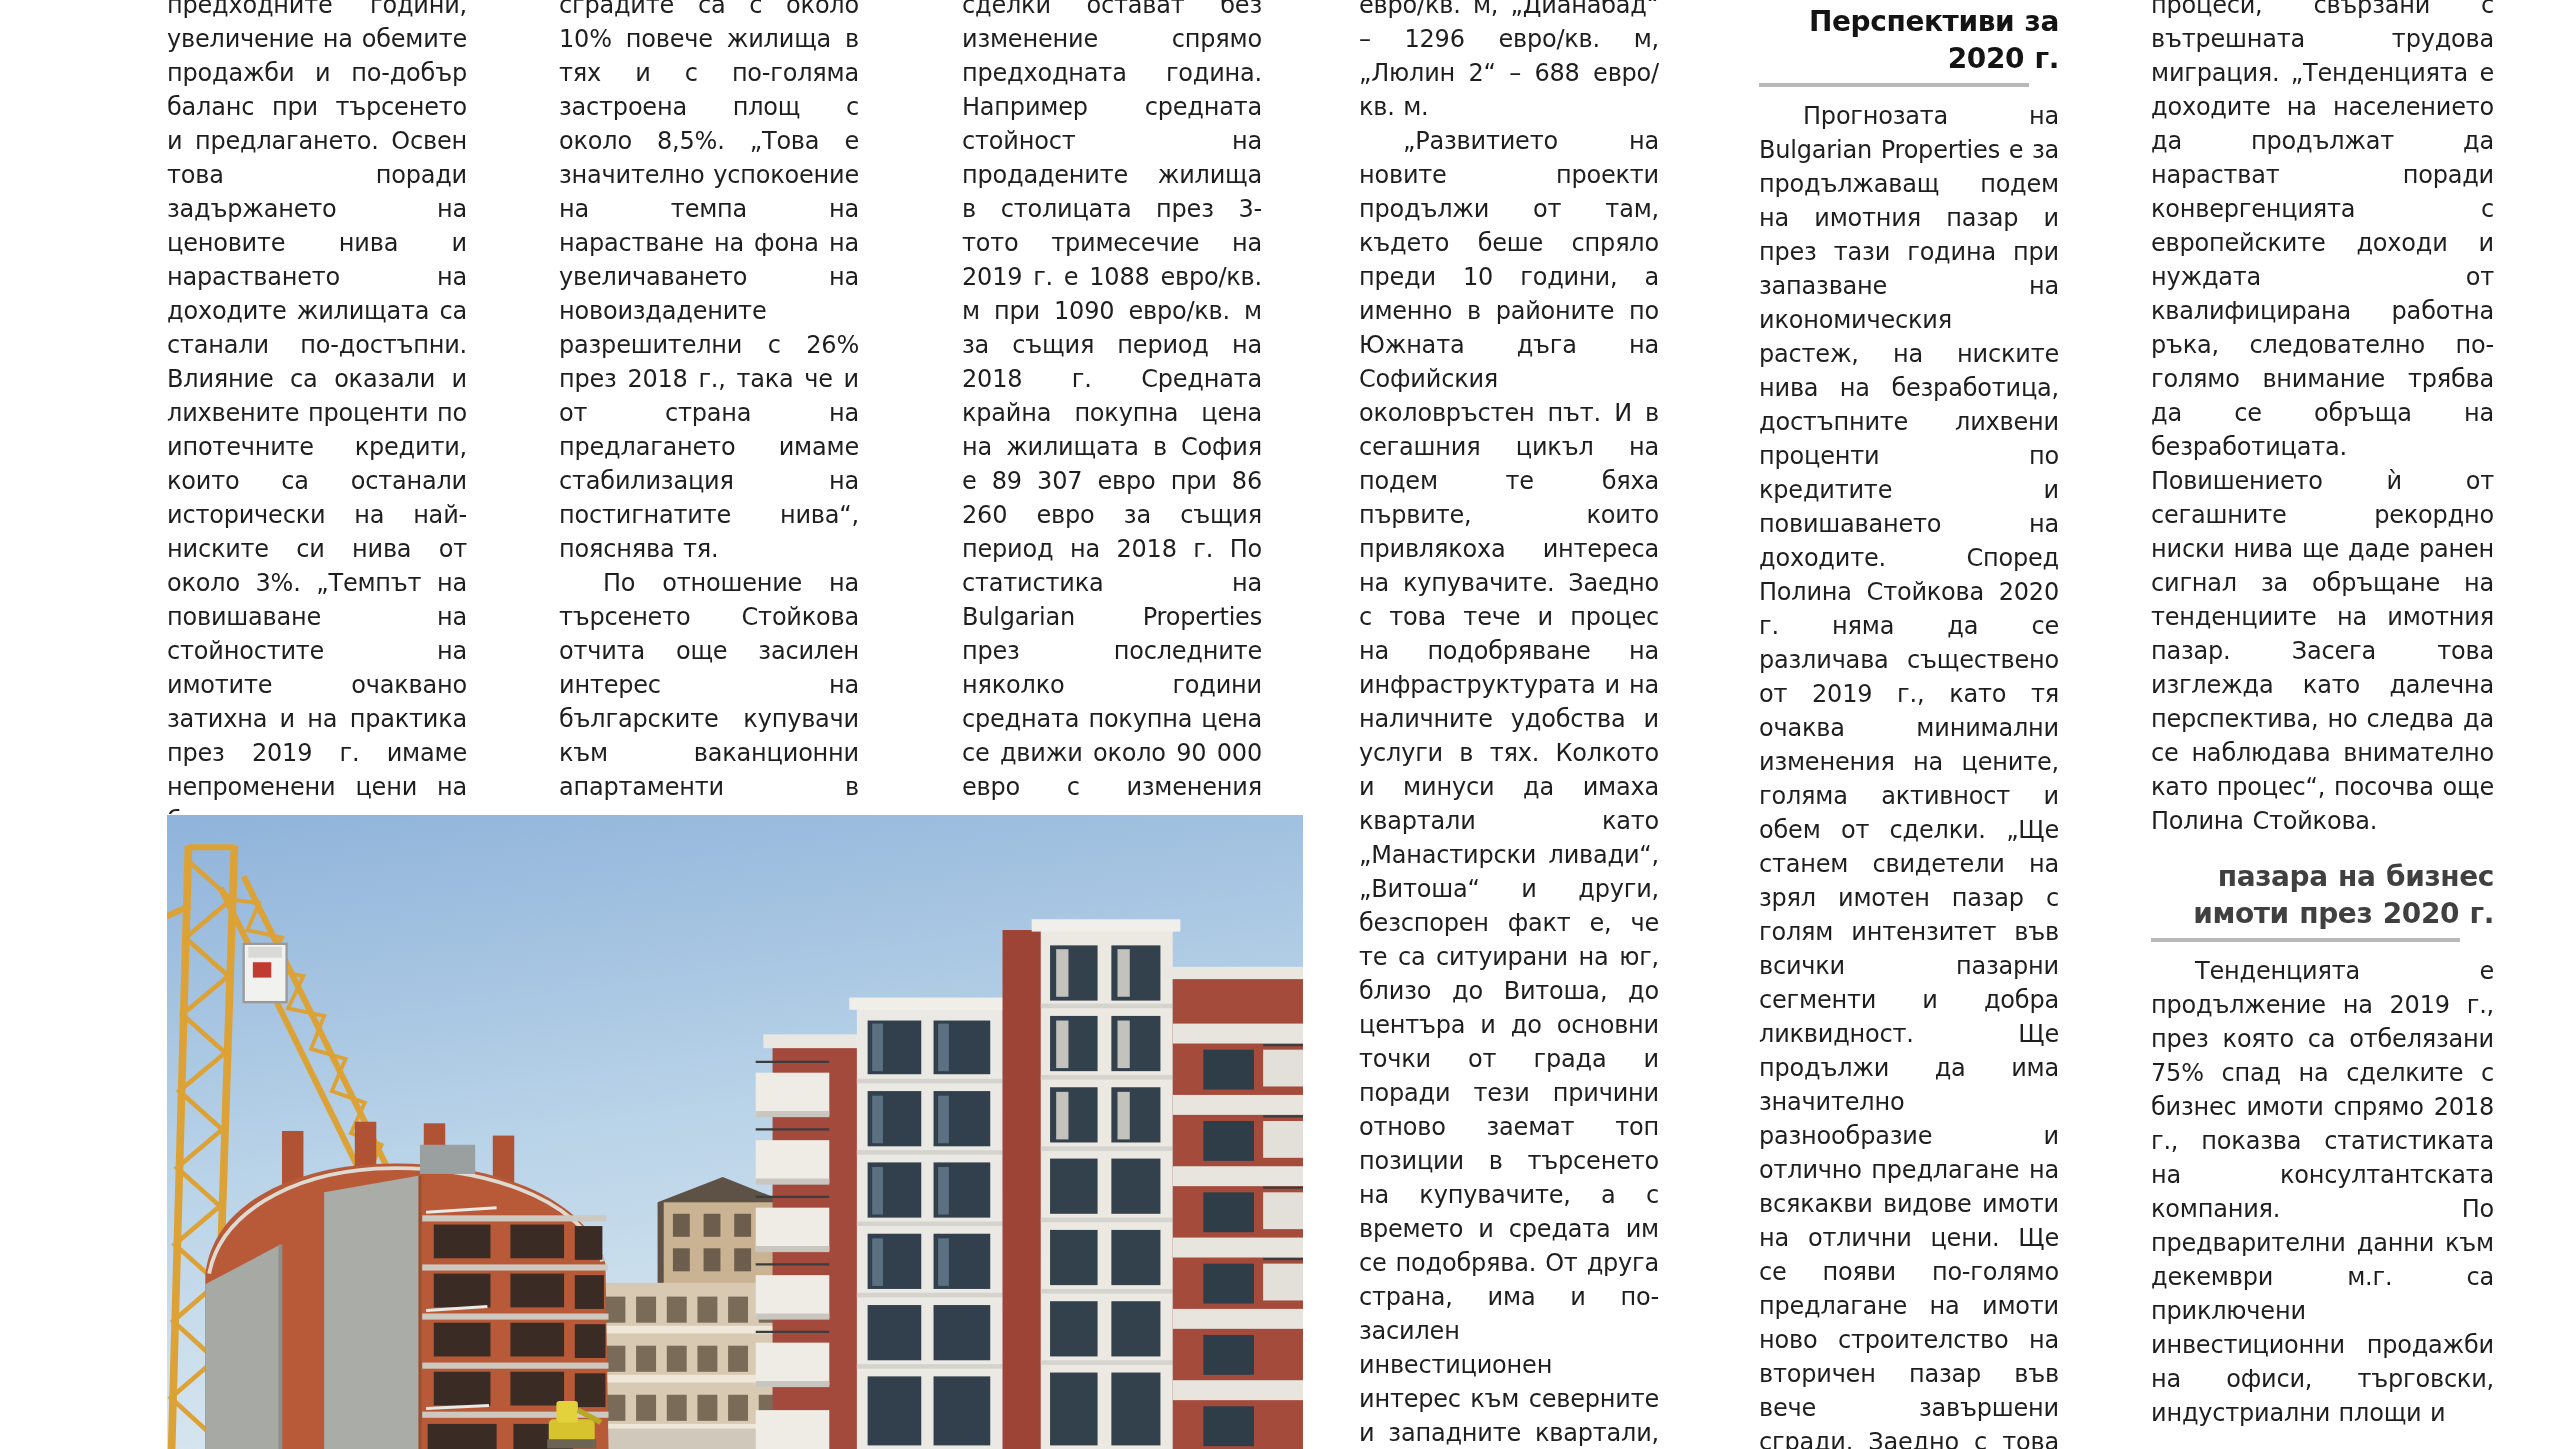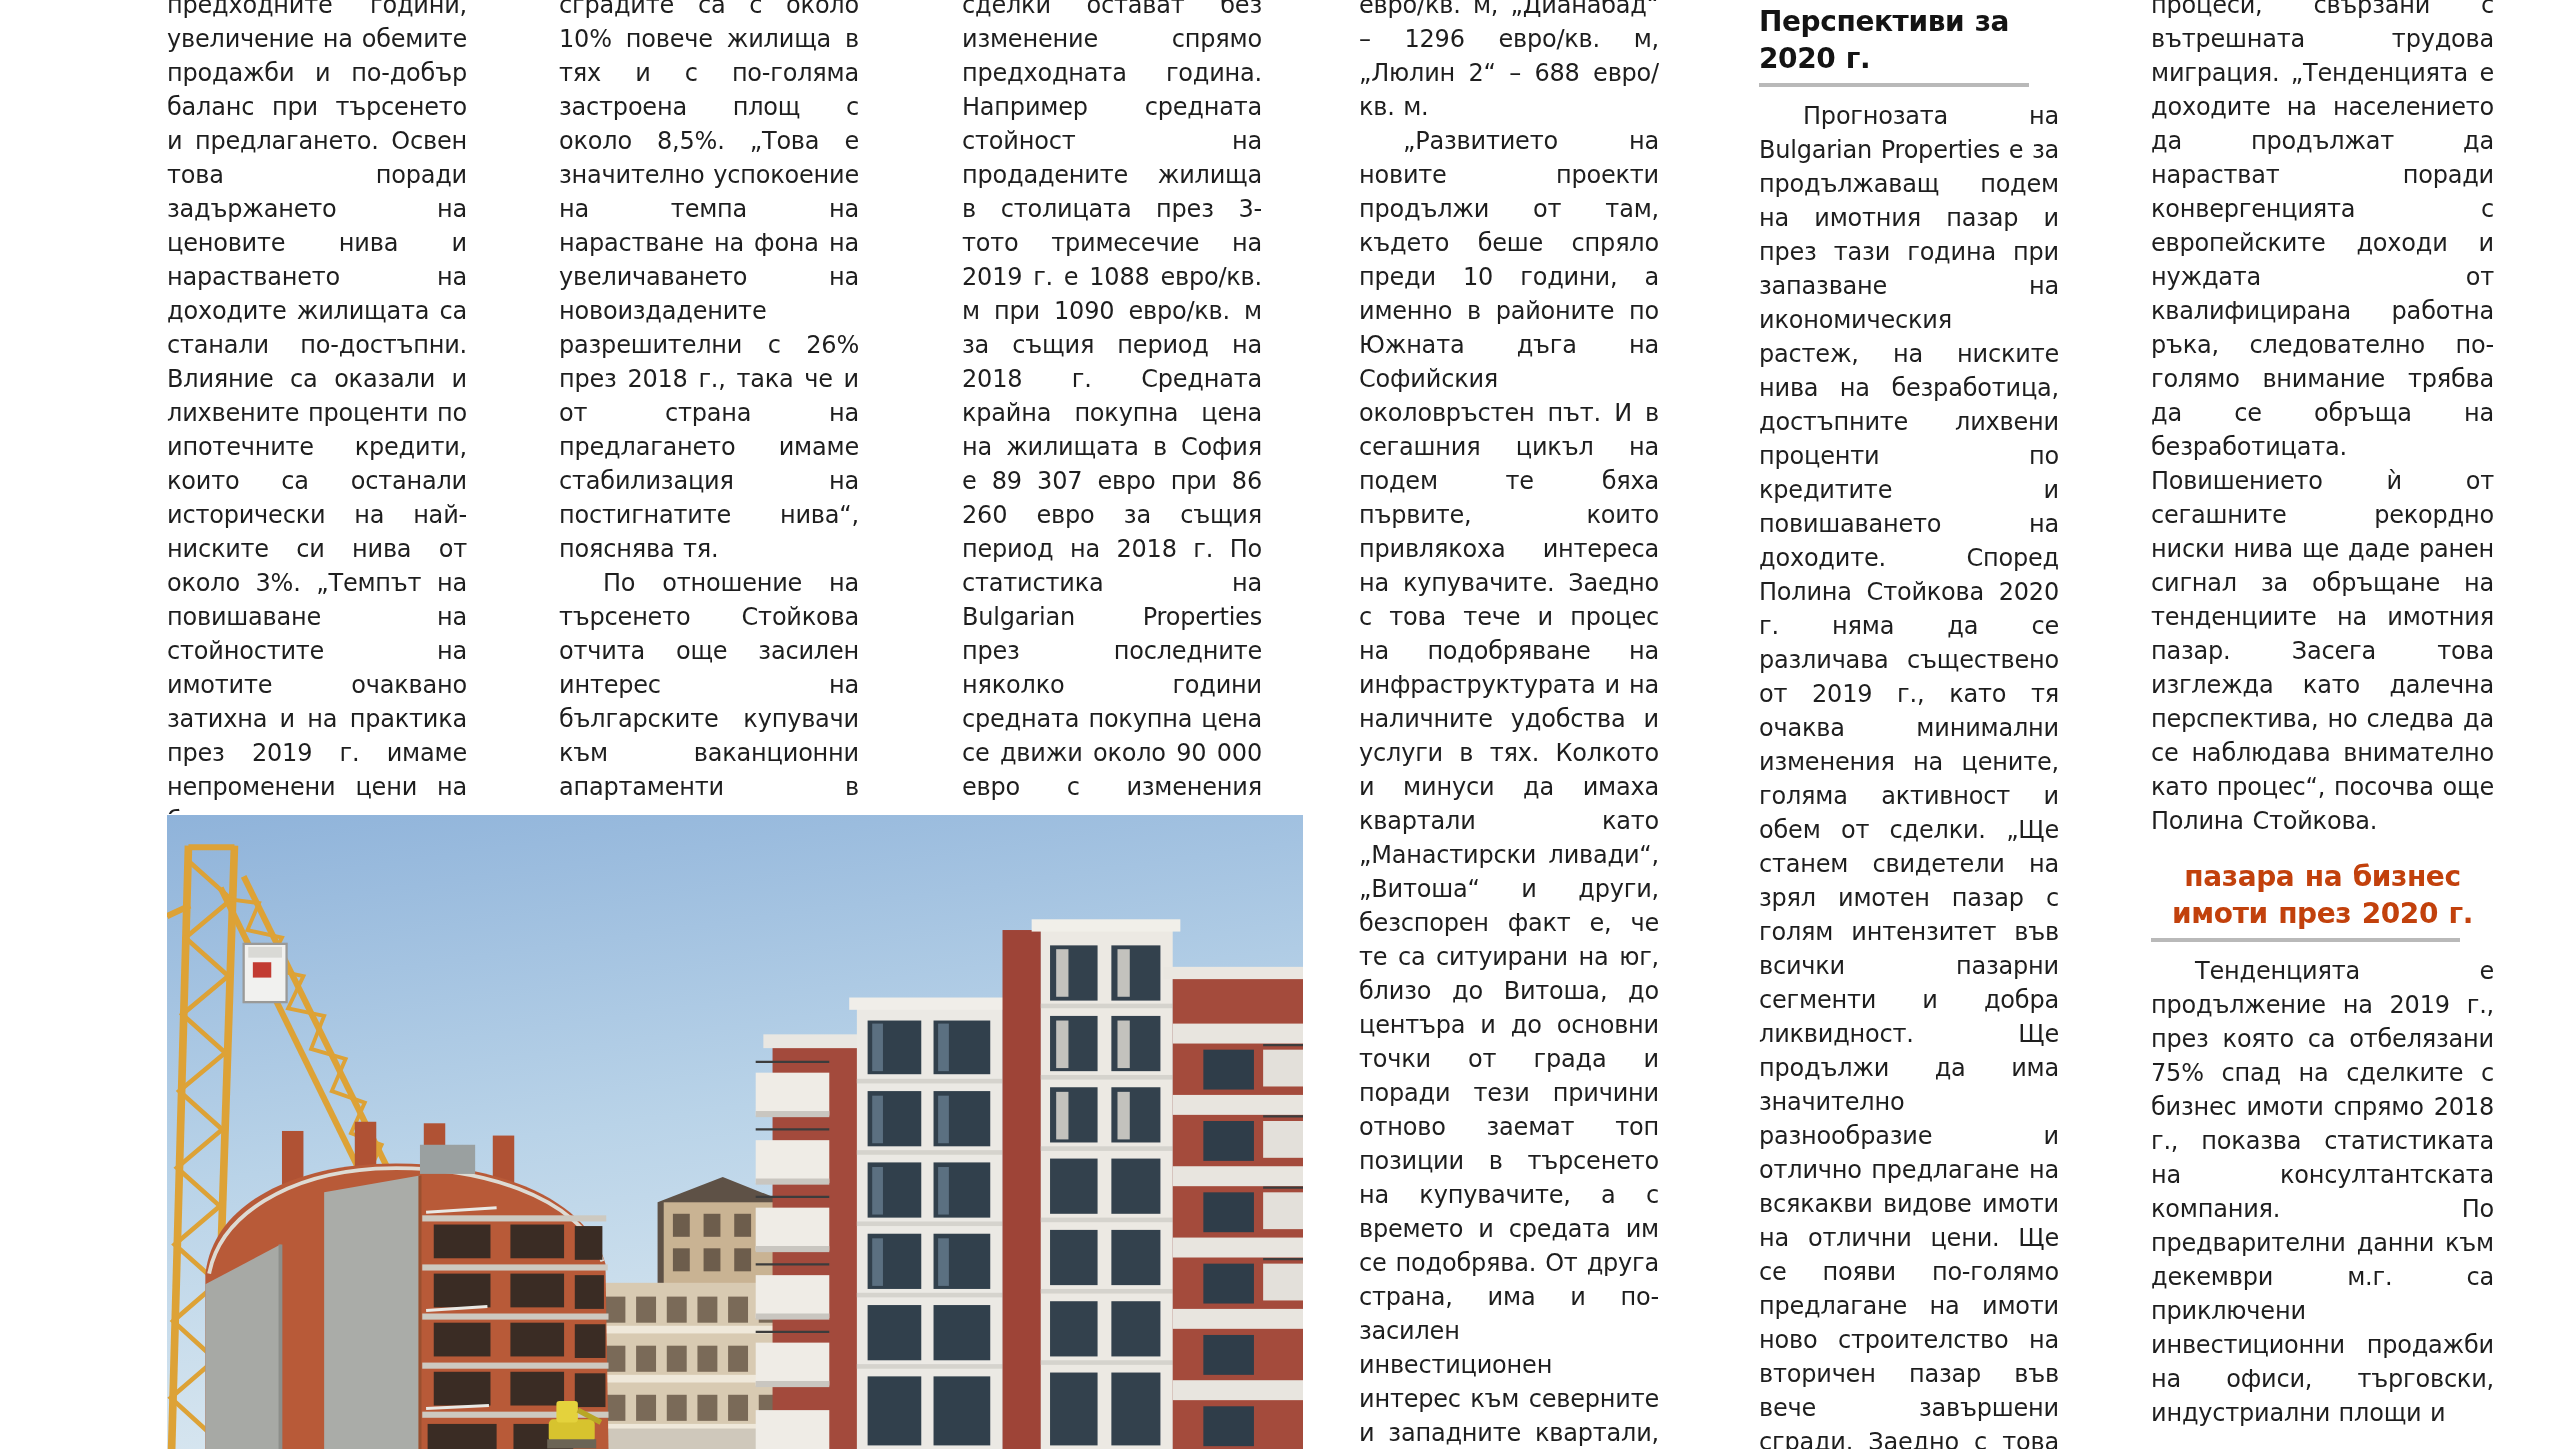--- a/index.html
+++ b/index.html
@@ -31,37 +31,37 @@
   #col3{left:962px;}
   #col4{left:1359px;}
   #col5{left:1759px;top:0;height:1460px;}
   #col6{left:2151px;width:343px;}
   .section-heading{
     margin:3.1px 0 0 0;
     font-size:28px;
     line-height:37px;
     font-weight:bold;
     color:#141414;
-    text-align:left;
+    text-align:right;
     letter-spacing:-0.4px;
   }
   .section-rule{
     height:3.8px;
     width:90%;
     background:#b9b9b9;
     border:0;
     margin:6.1px 0 12.3px 0;
   }
   .sub-heading{
     margin:20px 0 0 0;
     font-size:28px;
     line-height:37px;
     font-weight:bold;
-    color:#c2410c;
-    text-align:center;
+    color:#404040;
+    text-align:right;
     letter-spacing:-0.4px;
   }
   #photo{
     position:absolute;
     left:167px;top:815px;
     width:1136px;height:635px;
     overflow:hidden;
   }
   #photo svg{display:block;width:100%;height:100%;}
 </style>

